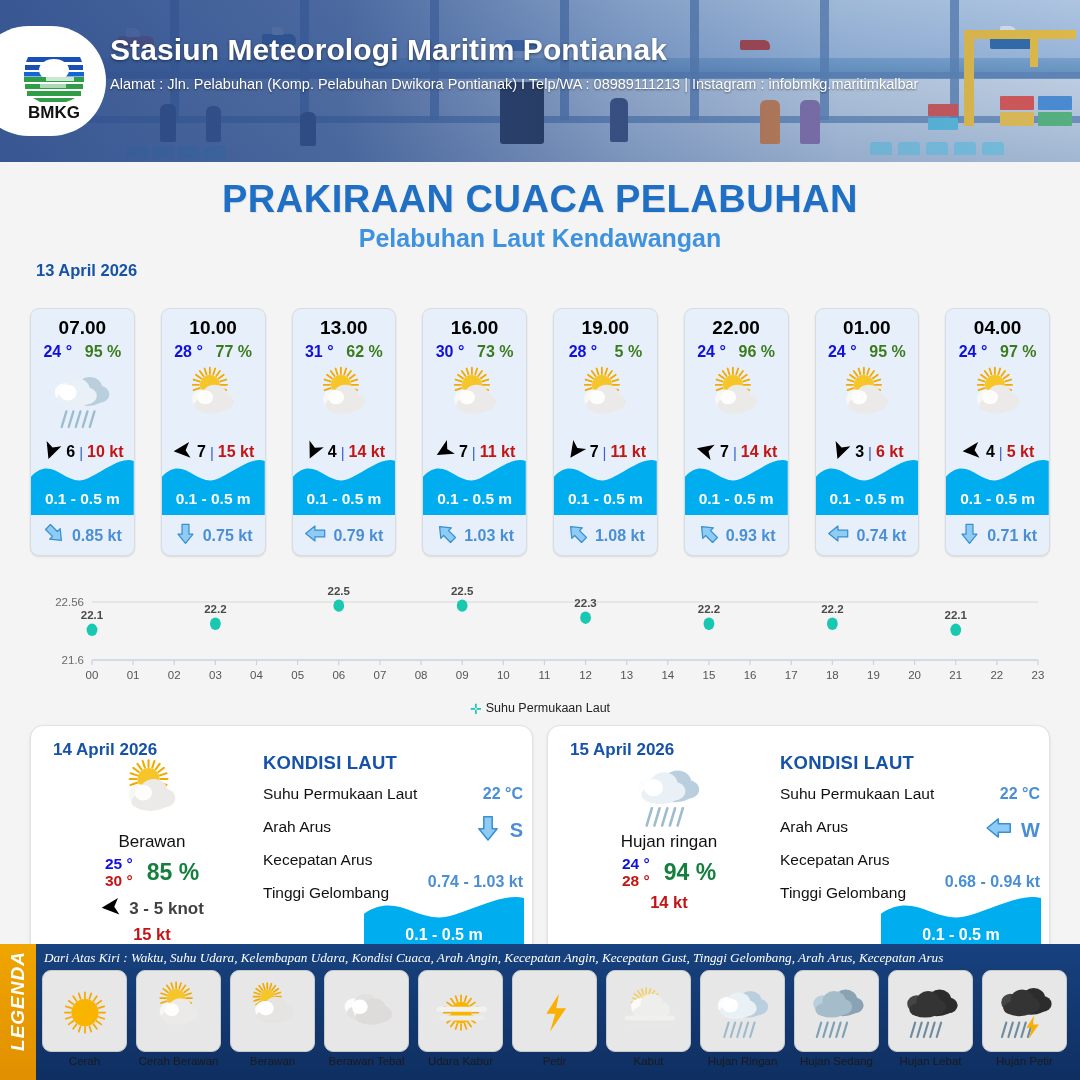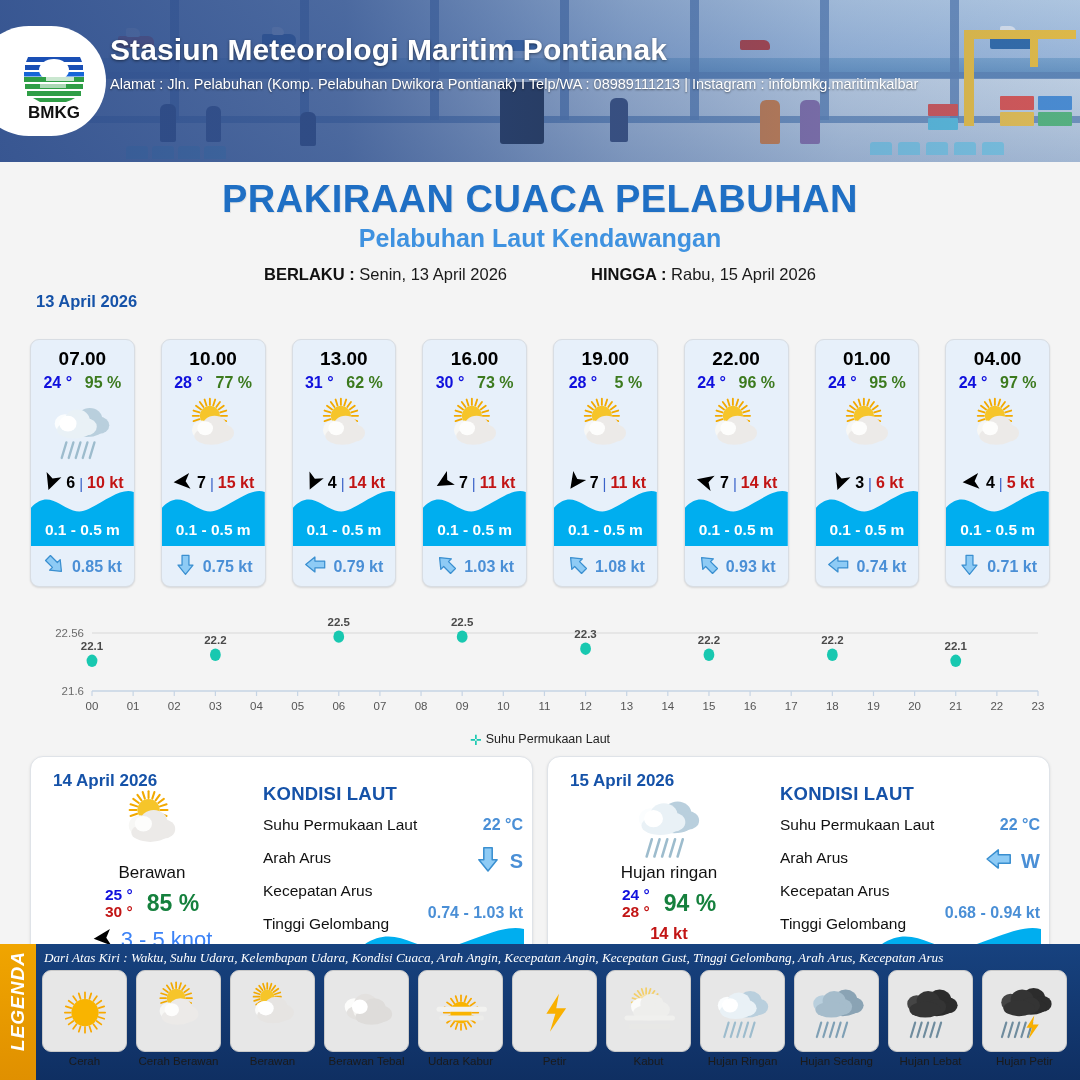--- a/index.html
+++ b/index.html
@@ -86,21 +86,21 @@
   .dp-date { position:absolute; left:22px; top:14px; font-size:17px; font-weight:bold; color:#1552a8; }
   .dp-left { position:absolute; left:16px; top:36px; width:210px; text-align:center; }
   .dp-icon { height:66px; display:flex; align-items:center; justify-content:center; }
   .dp-cond { font-size:17px; color:#111; margin-top:4px; }
   .dp-tempblock { display:flex; align-items:center; justify-content:center; gap:14px; margin-top:3px; }
   .dp-temps { text-align:left; line-height:1.12; }
   .dp-tmin { font-size:15.5px; font-weight:bold; color:#1010dd; }
   .dp-tmax { font-size:15.5px; font-weight:bold; color:#c21515; }
   .dp-hum { font-size:23px; font-weight:bold; color:#15803d; }
   .dp-wind { display:flex; align-items:center; justify-content:center; gap:7px; margin-top:6px; }
-  .dp-wind-txt { font-size:22px; font-weight:normal; color:#3b82f6; }
+  .dp-wind-txt { font-size:17px; font-weight:bold; color:#404040; }
   .dp-gust { font-size:16.5px; font-weight:bold; color:#c21515; margin-top:3px; }
   .dp-right { position:absolute; left:232px; top:26px; width:262px; }
   .dp-title { font-size:18.5px; font-weight:bold; color:#1552a8; letter-spacing:.2px; }
   .dp-row { position:relative; margin-top:11px; font-size:15.5px; color:#111; height:22px; }
   .dp-rowval { position:absolute; right:2px; top:0; font-size:16px; font-weight:bold; color:#4a8fd6; }
   .dp-curval { position:absolute; right:2px; top:22px; font-size:16px; font-weight:bold; color:#4a8fd6; }
   .dp-arah { position:absolute; right:2px; top:-4px; display:flex; align-items:center; gap:8px; }
   .dp-arah-l { font-size:20px; font-weight:bold; color:#4a8fd6; }
   .dp-wave { position:absolute; right:8px; bottom:14px; width:160px; height:62px; }
   .dp-wave-text { position:absolute; left:0; bottom:8px; width:100%; text-align:center;
@@ -200,30 +200,20 @@
 
     <div class="hdr-text">
       <div class="hdr-line2">Stasiun Meteorologi Maritim Pontianak</div>
       <div class="hdr-line3">Alamat : Jln. Pelabuhan (Komp. Pelabuhan Dwikora Pontianak) I Telp/WA : 08989111213 | Instagram : infobmkg.maritimkalbar</div>
     </div>
   </div>
 
   <div class="title-wrap">
     <div class="title-main">PRAKIRAAN CUACA PELABUHAN</div>
     <div class="title-sub">Pelabuhan Laut Kendawangan</div>
-    <div class="valid-row">
-      <div>
-        <b>BERLAKU :</b>
-        <span>Senin, 13 April 2026</span>
-      </div>
-      <div>
-        <b>HINGGA :</b>
-        <span>Rabu, 15 April 2026</span>
-      </div>
-    </div>
   </div>
 
   <div class="date-label">13 April 2026</div>
 
   <div class="cards" id="cards-row">
       <div class="card">
     <div class="c-time">07.00</div>
     <div class="c-vals">
       <span class="c-temp">24 °</span>
       <span class="c-hum">95 %</span>

